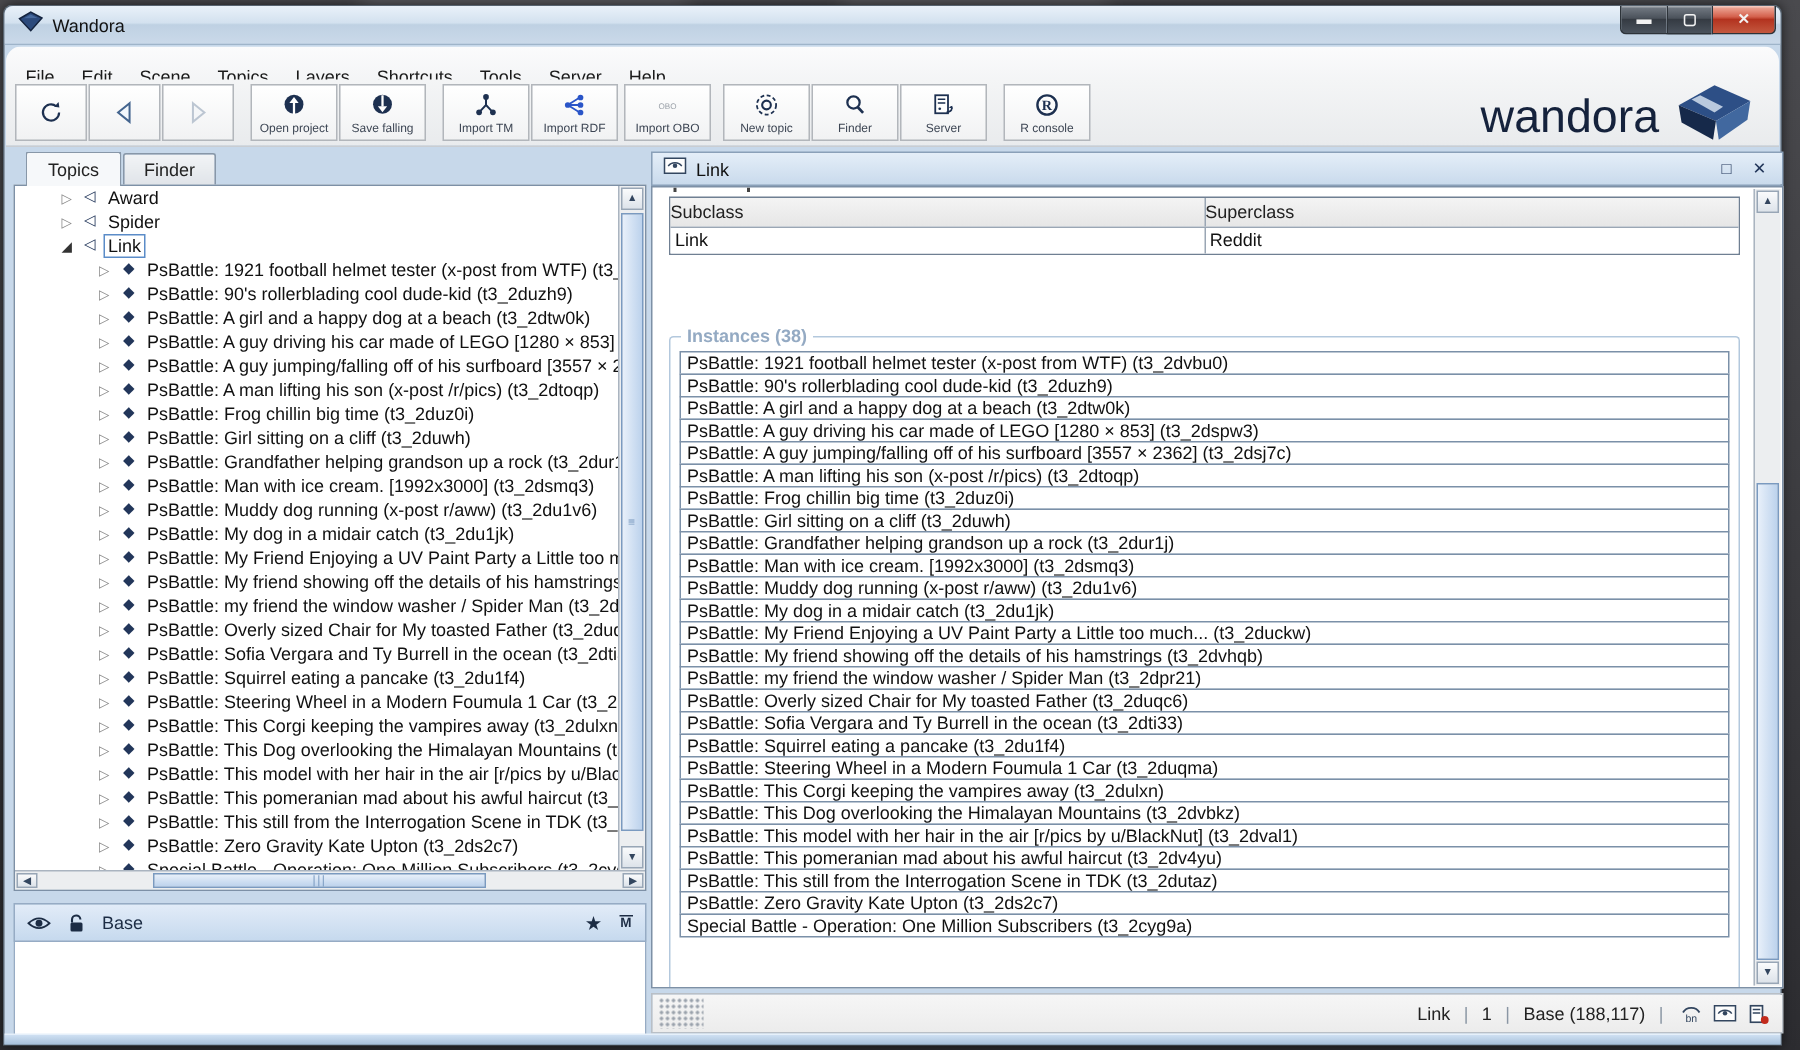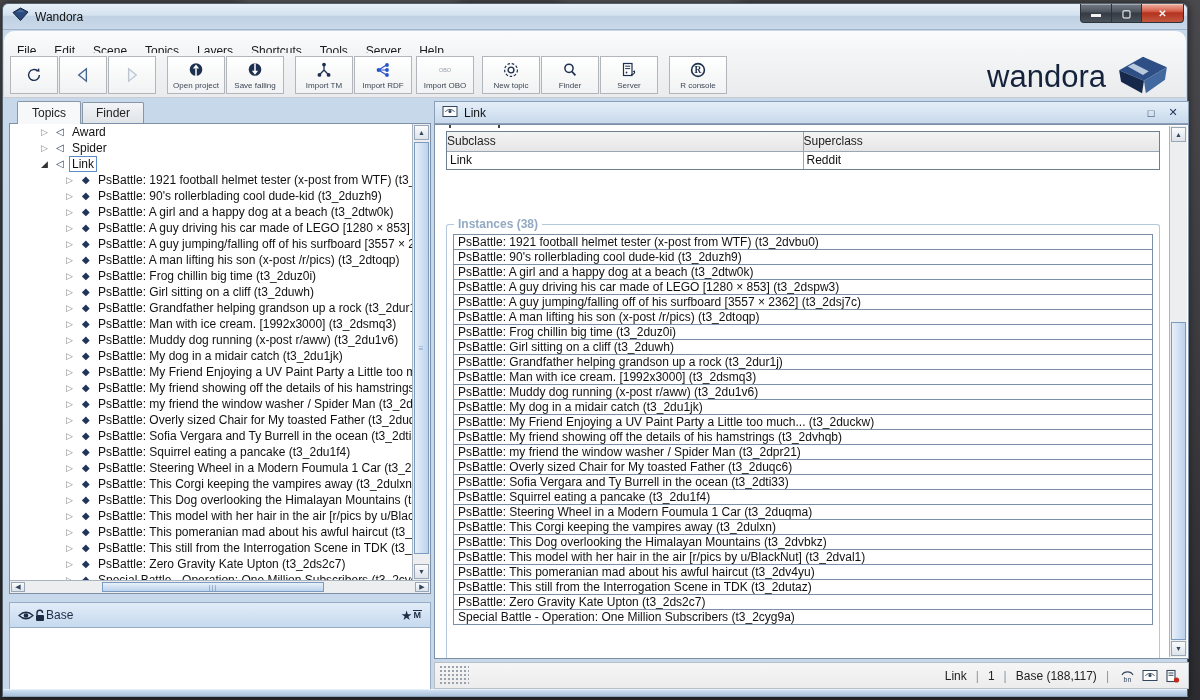--- a/index.html
+++ b/index.html
@@ -89,21 +89,21 @@
   .sb-v { position:absolute; top:0; right:0; width:18px; bottom:13px; background:#eceef0; border-left:1px solid #aab4c0; }
   .sb-h { position:absolute; left:0; right:0; bottom:0; height:13px; background:#eceef0; border-top:1px solid #aab4c0; }
   .sb-btn { position:absolute; background:linear-gradient(180deg,#fafbfc,#dde3ea); border:1px solid #98a6b6; color:#33465f; font-size:7px; display:flex; align-items:center; justify-content:center; }
   .sb-thumb { position:absolute; background:linear-gradient(90deg,#e8f0fa,#bcd2ec); border:1px solid #7a9ac0; }
   .sb-thumb.h { background:linear-gradient(180deg,#e8f0fa,#bcd2ec); }
   .grip { position:absolute; left:50%; top:50%; transform:translate(-50%,-50%); color:#7a9ac0; font-size:8px; letter-spacing:1px; }
 
   .layerbar {
     position:absolute; left:5px; top:504px; width:422px; height:26px;
     background:linear-gradient(180deg,#e2ecf8,#c6d9ee); border:1px solid #96abc4;
-    display:flex; align-items:center; padding:0 8px; gap:0;
+    display:flex; align-items:center; padding:0 8px; gap:11px;
   }
   .layerbar .lb-label { font-size:12px; color:#1c2c44; flex:1; }
   .layerbar svg { display:block; }
   .star { color:#1c2c44; font-size:13px; }
   .m-badge { font-size:9px; font-weight:bold; color:#1c2c44; border-top:1px solid #1c2c44; padding:0 1px; line-height:9px; }
   .leftblank { position:absolute; left:5px; top:530px; width:422px; height:63px; background:#fff; border:1px solid #96abc4; border-top:none; }
 
   
   .rp-header {
     position:absolute; left:430px; top:3px; width:755px; height:23px;

